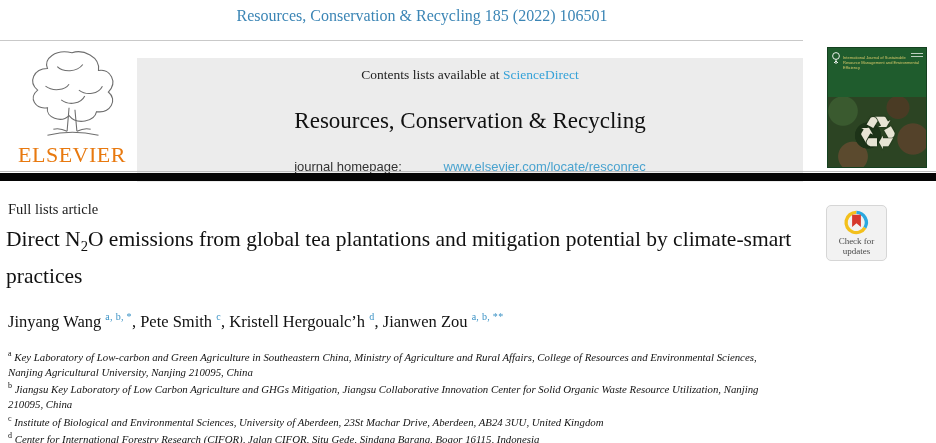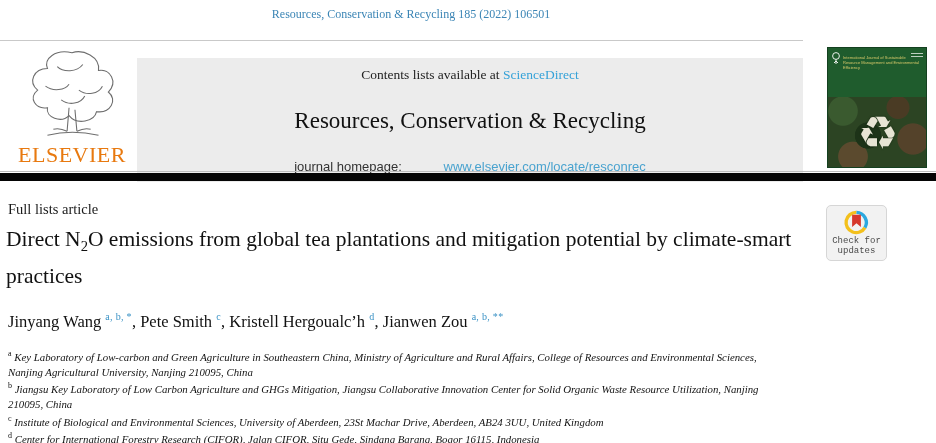--- a/index.html
+++ b/index.html
@@ -1,21 +1,21 @@
 <!DOCTYPE html>
 <html><head>
 <meta charset="utf-8">
 <style>
   html,body{margin:0;padding:0;background:#fff;}
   .page{position:relative;width:936px;height:443px;background:#fff;overflow:hidden;
         font-family:"Liberation Serif",serif;color:#1a1a1a;}
 
   
-  .citation{position:absolute;top:7px;left:1px;width:820px;text-align:center;
-            font-size:12px;color:#3b85b5;}
+  .citation{position:absolute;top:7px;left:12px;width:820px;text-align:center;
+            font-size:16px;color:#3b85b5;}
 
   
   .top-rule{position:absolute;left:0;top:40px;width:803px;height:1px;background:#c9c9c9;}
   .pre-rule{position:absolute;left:0;top:171px;width:936px;height:1px;background:#bdbdbd;}
   .thick-rule{position:absolute;left:0;top:173px;width:936px;height:8px;background:#050505;}
 
   
   .banner{position:absolute;left:137px;top:58px;width:666px;height:124px;background:#ececec;
           display:flex;flex-direction:column;align-items:center;justify-content:space-between;
           box-sizing:border-box;padding:9px 0 8px;}
@@ -63,21 +63,21 @@
   .affils{position:absolute;left:8px;top:347px;width:782px;font-size:10.8px;
           line-height:14.9px;color:#111;}
   .affil sup{font-size:8px;font-style:normal;}
   .affil-text{font-style:italic;}
 
   
   .crossmark{position:absolute;left:826px;top:205px;width:61px;height:56px;background:#f2f2f2;
              border:1px solid #d6d6d6;border-radius:5px;box-sizing:border-box;text-align:center;
              padding-top:3px;cursor:pointer;}
   .crossmark svg{width:27px;height:27px;display:block;margin:0 auto;}
-  .crossmark-label{font-family:Liberation Mono, monospace;font-size:9px;line-height:9.5px;
+  .crossmark-label{font-family:Liberation Serif, serif;font-size:9px;line-height:9.5px;
                    color:#4a4a4a;margin-top:1px;}
 </style>
 </head>
 <body>
 
 <div class="page">
 
   <div class="citation">Resources, Conservation &amp; Recycling 185 (2022) 106501</div>
 
   <div class="top-rule"></div>

